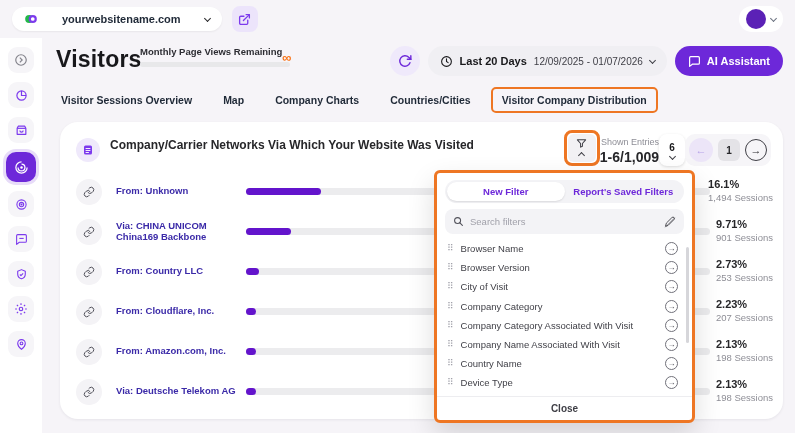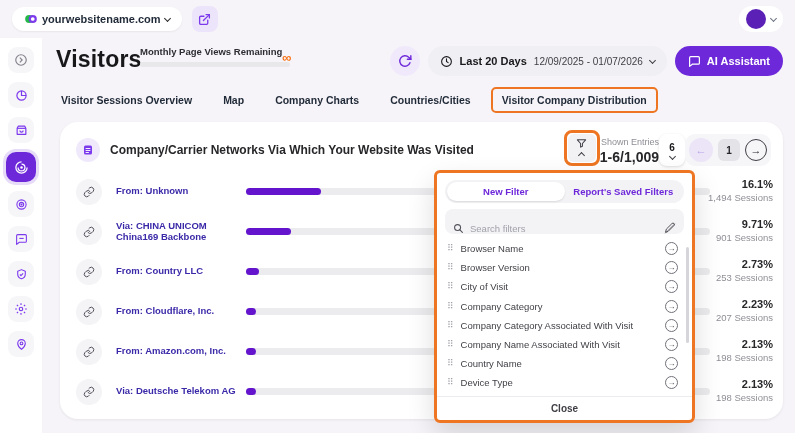--- a/index.html
+++ b/index.html
@@ -2,21 +2,21 @@
 <html><head>
 <meta charset="utf-8">
 <style>
   *{margin:0;padding:0;box-sizing:border-box}
   html,body{width:795px;height:433px;overflow:hidden;background:#f6f4f8}
   .app{position:relative;width:795px;height:433px;background:#f6f4f8;font-family:"Liberation Sans",sans-serif;color:#27272a}
   svg{display:block}
 
   
   .topbar{position:absolute;top:0;left:0;right:0;height:38px;display:flex;align-items:center;padding:0 12px}
-  .site-pill{display:flex;align-items:center;gap:4px;background:#fff;border-radius:18px;padding:5px 12px;box-shadow:0 1px 2px rgba(0,0,0,.06);cursor:pointer}
+  .site-pill{display:flex;align-items:center;gap:24px;background:#fff;border-radius:18px;padding:5px 12px;box-shadow:0 1px 2px rgba(0,0,0,.06);cursor:pointer}
   .site-label{font-size:11px;font-weight:700;color:#1f2937}
   .chev{display:inline-block;width:5px;height:5px;border-right:1.5px solid currentColor;border-bottom:1.5px solid currentColor;transform:rotate(45deg);margin-top:-2px}
   .chev.up{transform:rotate(-135deg);margin-top:2px}
   .ext-btn{margin-left:10px;width:26px;height:26px;border-radius:8px;background:#ece4fb;display:flex;align-items:center;justify-content:center;color:#7c3aed;cursor:pointer}
   .avatar-pill{margin-left:auto;display:flex;align-items:center;gap:5px;background:#fff;border-radius:16px;padding:3px 7px;cursor:pointer;color:#6b7280}
   .avatar{width:20px;height:20px;border-radius:50%;background:#5b21b6}
 
   
   .sidebar{position:absolute;top:38px;left:0;bottom:0;width:42px;background:#fff;display:flex;flex-direction:column;align-items:center;padding-top:9px;gap:9px}
   .side-item{width:26px;height:26px;border-radius:9px;background:#f6f5f8;display:flex;align-items:center;justify-content:center;color:#7c3aed;cursor:pointer;flex:none}
@@ -37,21 +37,21 @@
   .period-range{font-size:10px;color:#3f3f46}
   .ai-btn{display:flex;align-items:center;gap:6px;background:#6d28d9;color:#fff;border-radius:16px;height:30px;padding:0 13px;font-size:11px;font-weight:700;cursor:pointer}
 
   
   .tabs{position:absolute;left:50px;top:87px;display:flex;align-items:center;gap:9px}
   .tab{font-size:10.5px;font-weight:700;color:#1f2937;padding:5px 9px;border:2.5px solid transparent;border-radius:5px;cursor:pointer;white-space:nowrap}
   .tab.active{border-color:#ee7623}
 
   
   .card{position:absolute;left:60px;top:122px;width:723px;height:297px;background:#fff;border-radius:18px;box-shadow:0 1px 3px rgba(17,12,46,.07)}
-  .card-head{position:absolute;left:16px;top:16px;display:flex;align-items:center;gap:10px}
+  .card-head{position:absolute;left:16px;top:16px;display:flex;gap:10px}
   .title-ico{width:24px;height:24px;border-radius:50%;background:#efe9fb;display:flex;align-items:center;justify-content:center}
   .card-title{font-size:12px;font-weight:700;color:#27272a}
   .ctrl{position:absolute;right:12px;top:8px;display:flex;align-items:flex-end;gap:0;z-index:2}
   .filter-hl{border:3px solid #ee7623;border-radius:8px;padding:1px}
   .filter-btn{width:28px;height:28px;border-radius:6px;background:#f2f1f4;display:flex;flex-direction:column;align-items:center;justify-content:center;gap:2px;color:#3f3f46;cursor:pointer}
   .entries{text-align:right;line-height:1.25}
   .entries-label{font-size:9px;color:#8e8e96}
   .entries-val{font-size:14px;font-weight:700;color:#27272a}
   .psize{width:26px;height:32px;background:#fff;border-radius:8px;box-shadow:0 1px 3px rgba(0,0,0,.14);display:flex;flex-direction:column;align-items:center;justify-content:center;gap:3px;cursor:pointer;color:#3f3f46}
   .psize-val{font-size:10px;font-weight:700;color:#18181b}
@@ -60,30 +60,30 @@
   .pg-cur{width:22px;height:22px;border-radius:6px;background:#e4e3e7;display:flex;align-items:center;justify-content:center;font-size:10px;font-weight:700;cursor:pointer}
   .pg-next{width:22px;height:22px;border-radius:50%;border:1.3px solid #3f3f46;color:#27272a;display:flex;align-items:center;justify-content:center;font-size:11px;cursor:pointer;background:transparent}
 
   
   .rows{position:absolute;left:0;top:50px;right:0}
   .row{position:relative;height:40px}
   .row-ico{position:absolute;left:16px;top:7px;width:26px;height:26px;border-radius:50%;background:#f4f3f6;display:flex;align-items:center;justify-content:center;color:#52525b}
   .row-label{position:absolute;left:56px;top:14px;font-size:9.5px;font-weight:700;color:#3b2aa8;width:128px;line-height:1.15;cursor:pointer}
   .row-track{position:absolute;left:186px;top:16px;width:464px;height:7px;border-radius:4px;background:#ececee}
   .row-fill{height:7px;border-radius:4px;background:#6314cc}
-  .row-stats{position:absolute;right:10px;top:6px;text-align:right}
+  .row-stats{position:absolute;right:10px;top:6px;text-align:left}
   .row-pct{font-size:11px;font-weight:700;color:#27272a}
   .row-ses{font-size:9.5px;color:#8e8e96;margin-top:2px;white-space:nowrap}
 
   
   .popup{position:absolute;left:434px;top:170px;width:261px;height:253px;background:#fff;border:3px solid #ee7623;border-radius:6px;box-shadow:0 12px 28px rgba(0,0,0,.14);z-index:10;display:flex;flex-direction:column}
   .pp-tabs{margin:7px 8px 0;display:flex;background:#f3f3f6;border-radius:14px;padding:2px}
   .pp-tab{flex:1;text-align:center;font-size:9.5px;font-weight:700;color:#6d28d9;padding:4px 0;border-radius:12px;cursor:pointer;white-space:nowrap}
   .pp-tab.active{background:#fff;box-shadow:0 1px 2px rgba(0,0,0,.10)}
-  .pp-search{margin:6px 8px 3px;display:flex;align-items:flex-end;gap:6px;background:#f3f3f6;border-radius:8px;height:25px;padding:0 8px;color:#9ca3af}
+  .pp-search{margin:6px 8px 3px;display:flex;align-items:center;gap:6px;background:#f3f3f6;border-radius:8px;height:25px;padding:0 8px;color:#9ca3af}
   .pp-search input{border:0;background:transparent;outline:none;flex:1;font-size:9.5px;font-family:inherit;color:#3f3f46}
   .pp-search input::placeholder{color:#a1a1aa}
   .pp-list{flex:1;position:relative;padding-top:2px;overflow:hidden}
   .pp-item{display:flex;align-items:center;height:19.2px;padding:0 10px;gap:7px;cursor:pointer}
   .pp-drag{color:#a1a1aa;font-size:9px;cursor:grab;line-height:1}
   .pp-item-label{flex:1;font-size:9.5px;color:#3f3f46;white-space:nowrap;overflow:hidden}
   .pp-go{width:13px;height:13px;border-radius:50%;border:1px solid #71717a;color:#52525b;font-size:8px;display:flex;align-items:center;justify-content:center;margin-right:4px;flex:none}
   .pp-scroll{position:absolute;right:3px;top:10px;width:3px;height:96px;background:#d6d6da;border-radius:2px;cursor:pointer}
   .pp-close{border-top:1px solid #ededf0;height:24px;display:flex;align-items:center;justify-content:center;font-size:10px;font-weight:600;color:#3f3f46;cursor:pointer;flex:none}
 </style>

